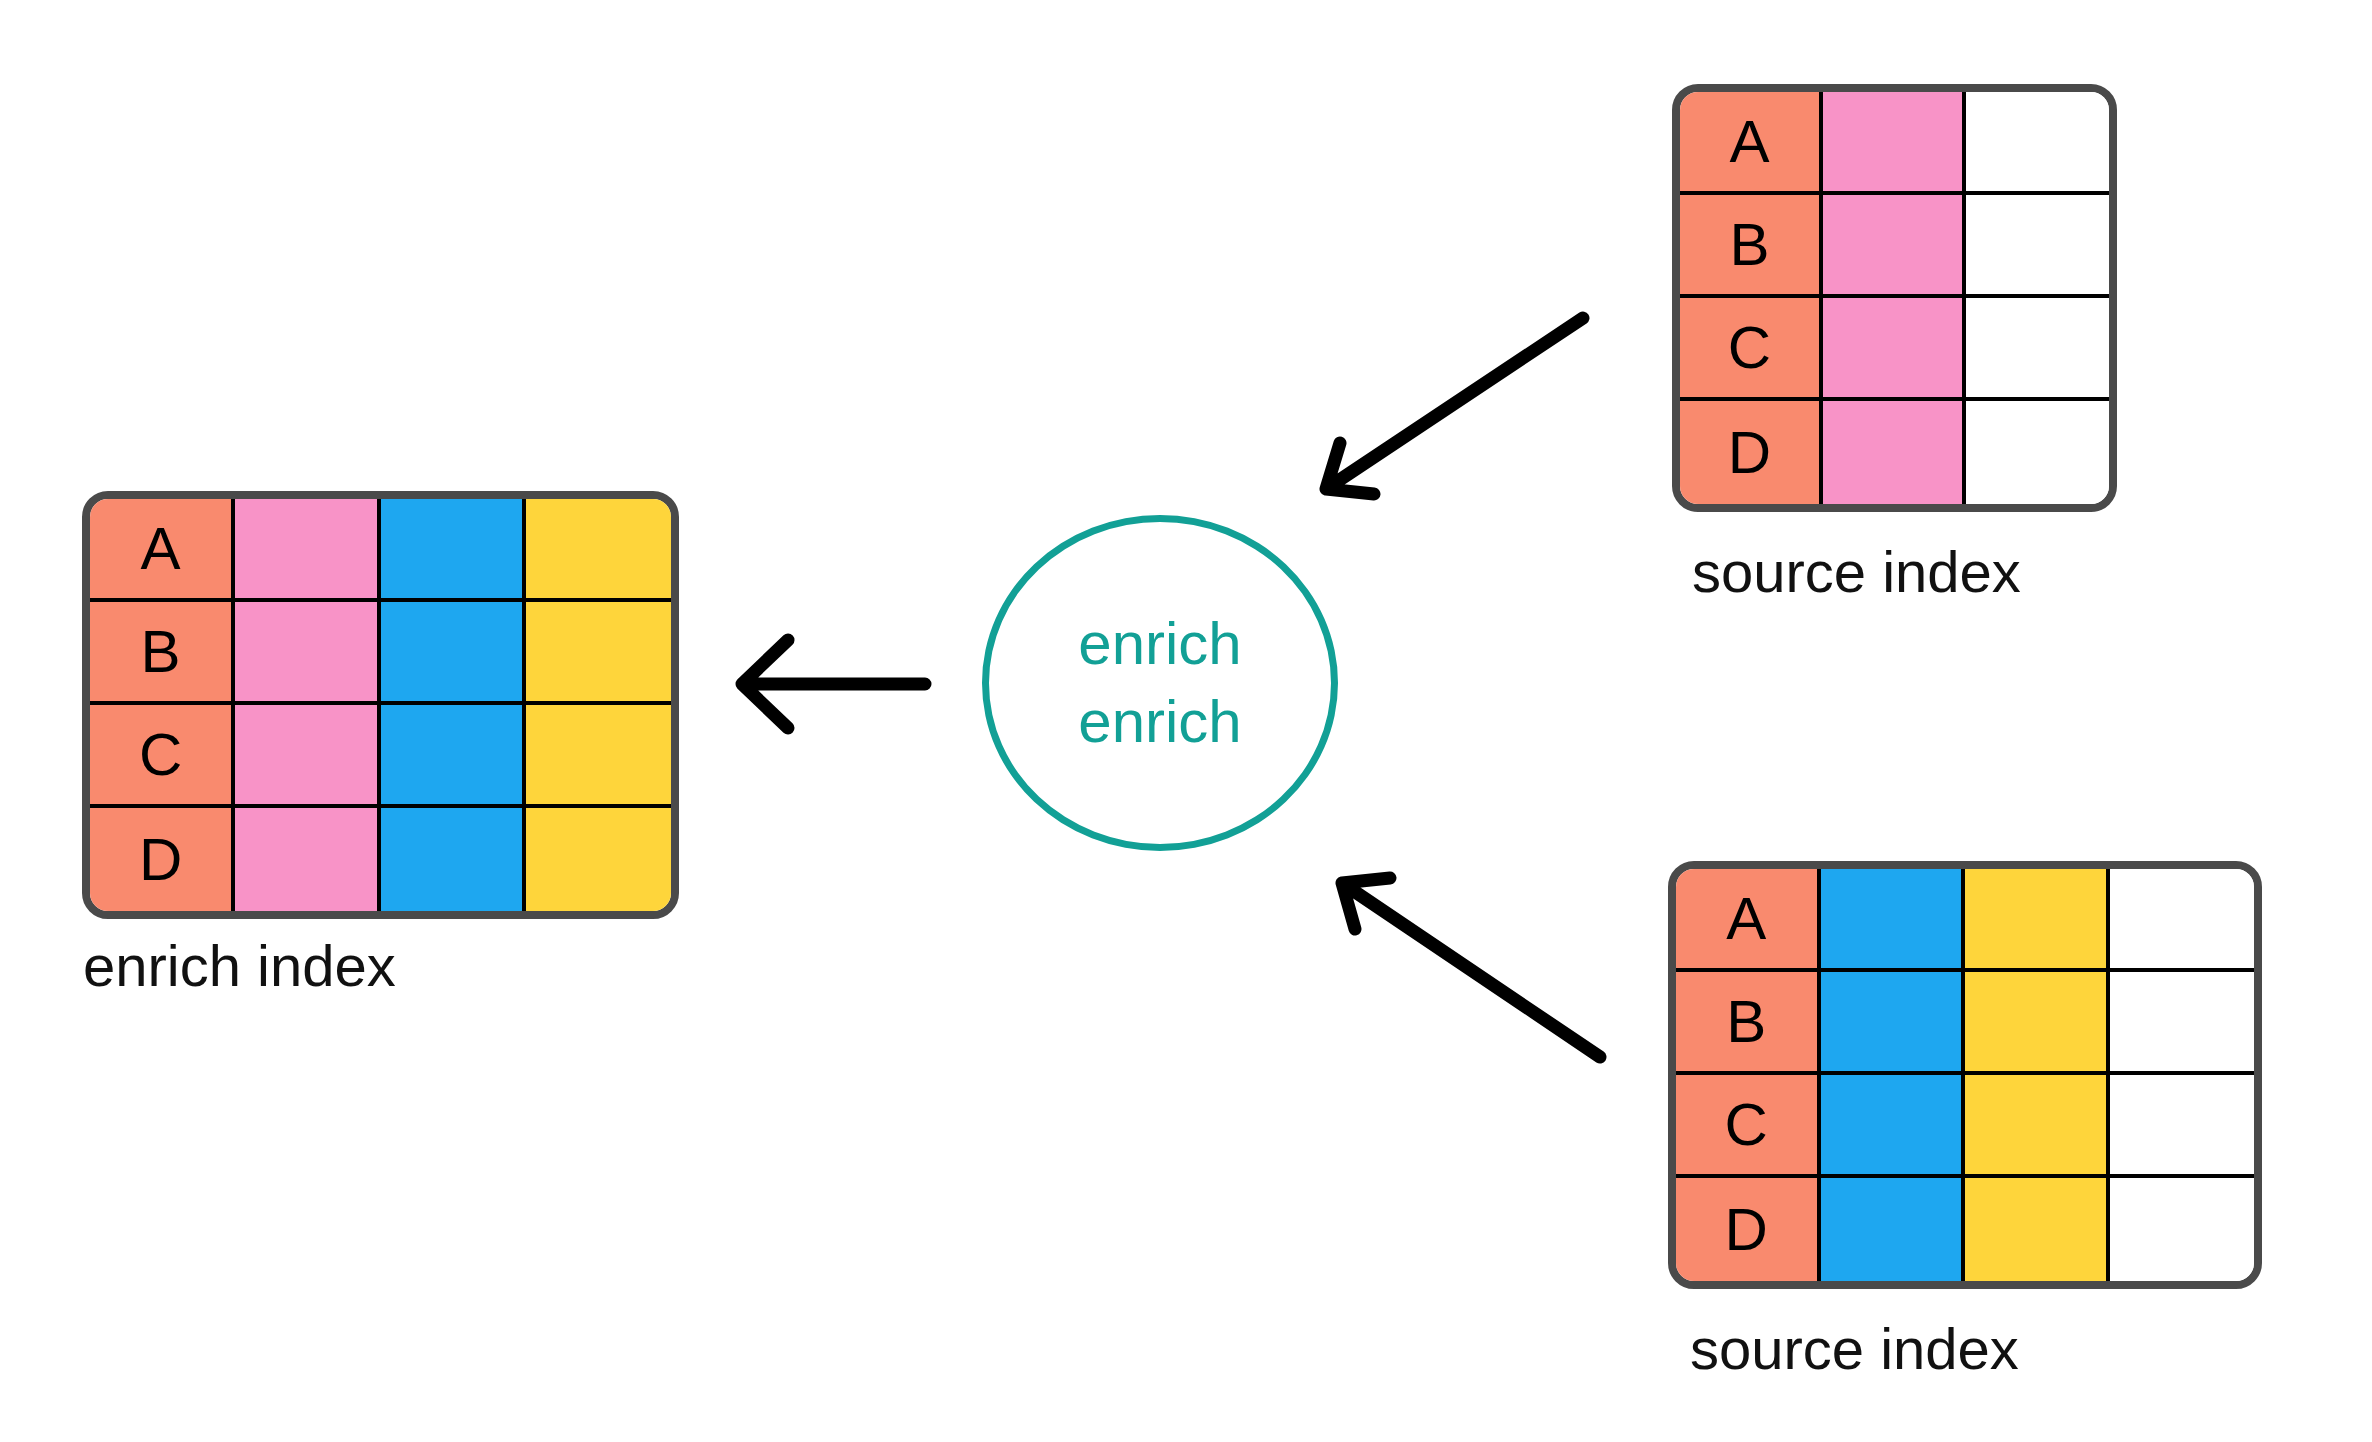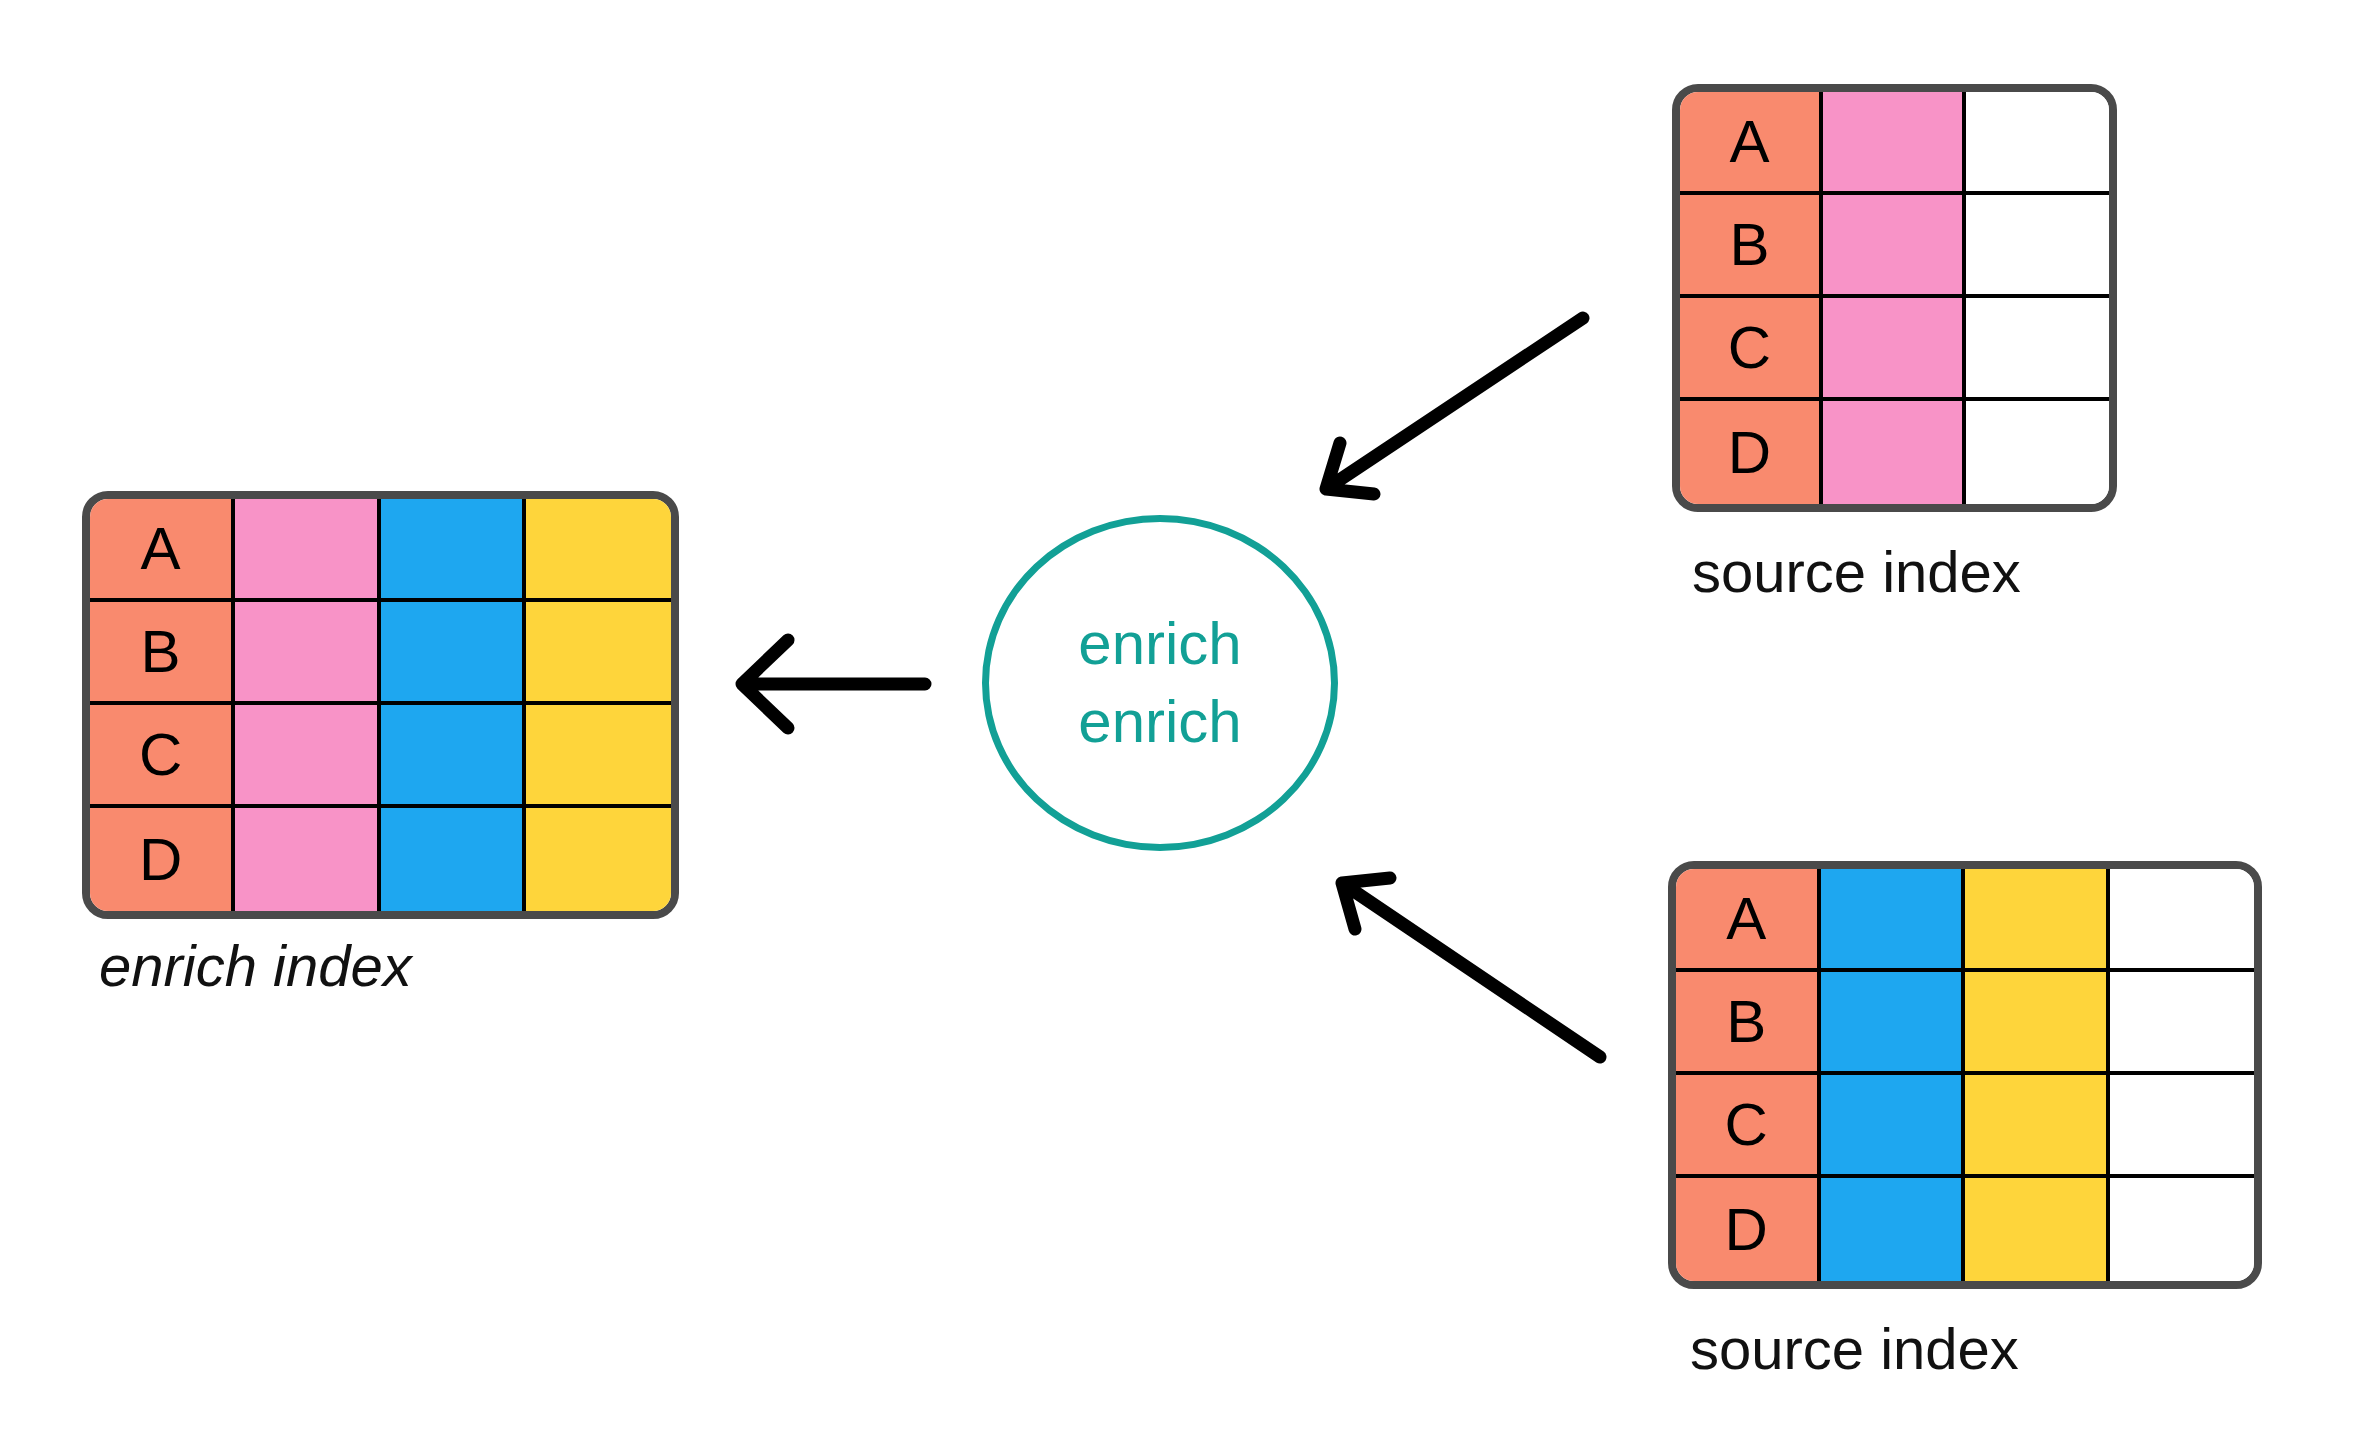--- a/index.html
+++ b/index.html
@@ -105,21 +105,21 @@
         <div class="t-cell" style="background: rgb(30, 167, 240);"></div>
         <div class="t-cell" style="background: rgb(254, 213, 59);"></div>
       </div>
       <div class="t-row">
         <div class="t-cell" style="background: rgb(249, 138, 110);">D</div>
         <div class="t-cell" style="background: rgb(248, 147, 199);"></div>
         <div class="t-cell" style="background: rgb(30, 167, 240);"></div>
         <div class="t-cell" style="background: rgb(254, 213, 59);"></div>
       </div>
     </div>
-  <div class="caption" style="left:99px; top:932px;font-style:italic;">enrich index</div>
+  <div class="caption" style="left:83px; top:932px;">enrich index</div>
 
   <div class="dtable" style="left:1672px; top:84px; width:445px; height:428px;">
       <div class="t-row">
         <div class="t-cell" style="background: rgb(249, 138, 110);">A</div>
         <div class="t-cell" style="background: rgb(248, 147, 199);"></div>
         <div class="t-cell" style="background: rgb(255, 255, 255);"></div>
       </div>
       <div class="t-row">
         <div class="t-cell" style="background: rgb(249, 138, 110);">B</div>
         <div class="t-cell" style="background: rgb(248, 147, 199);"></div>

